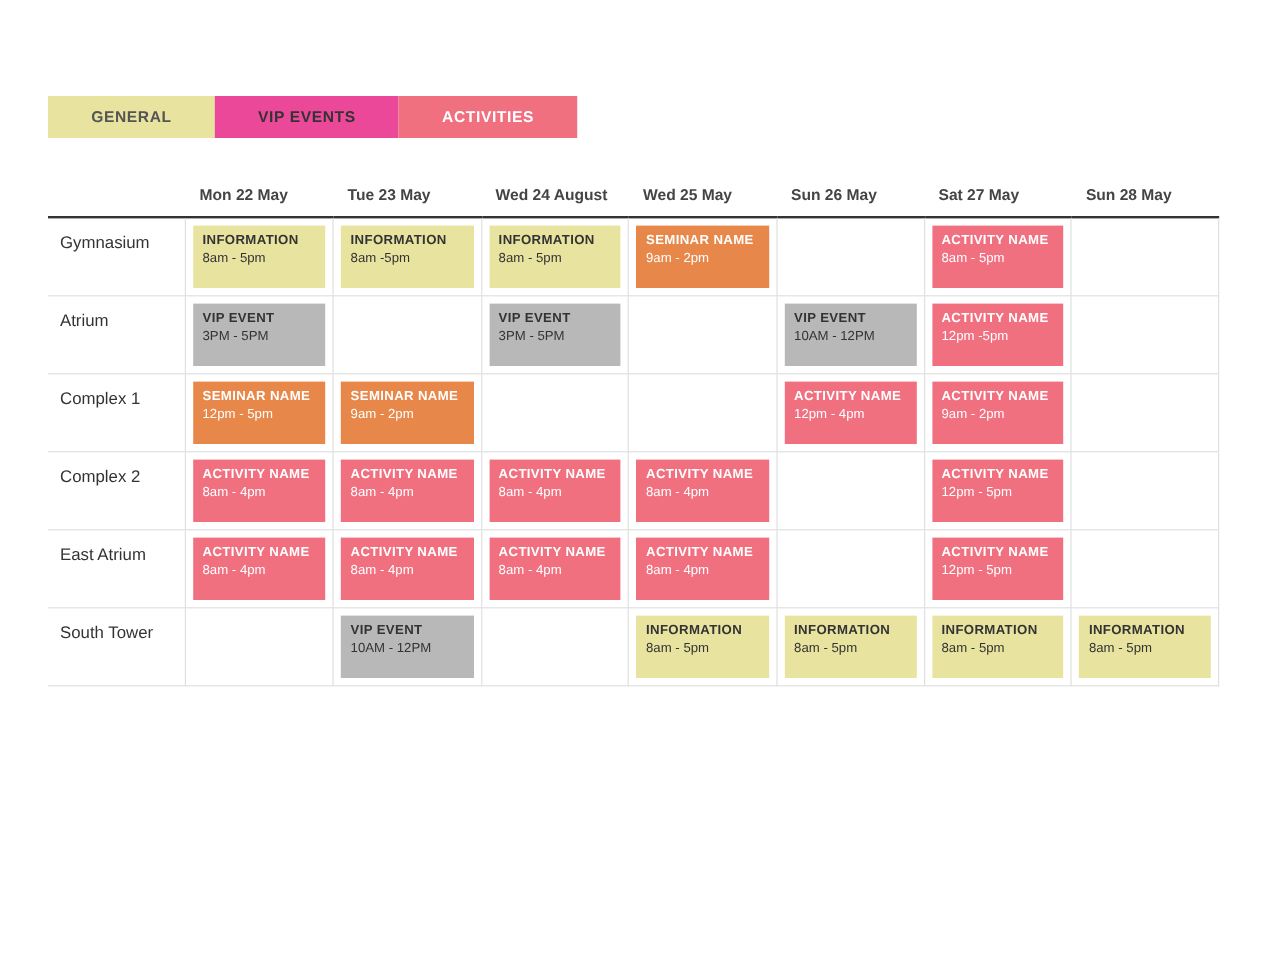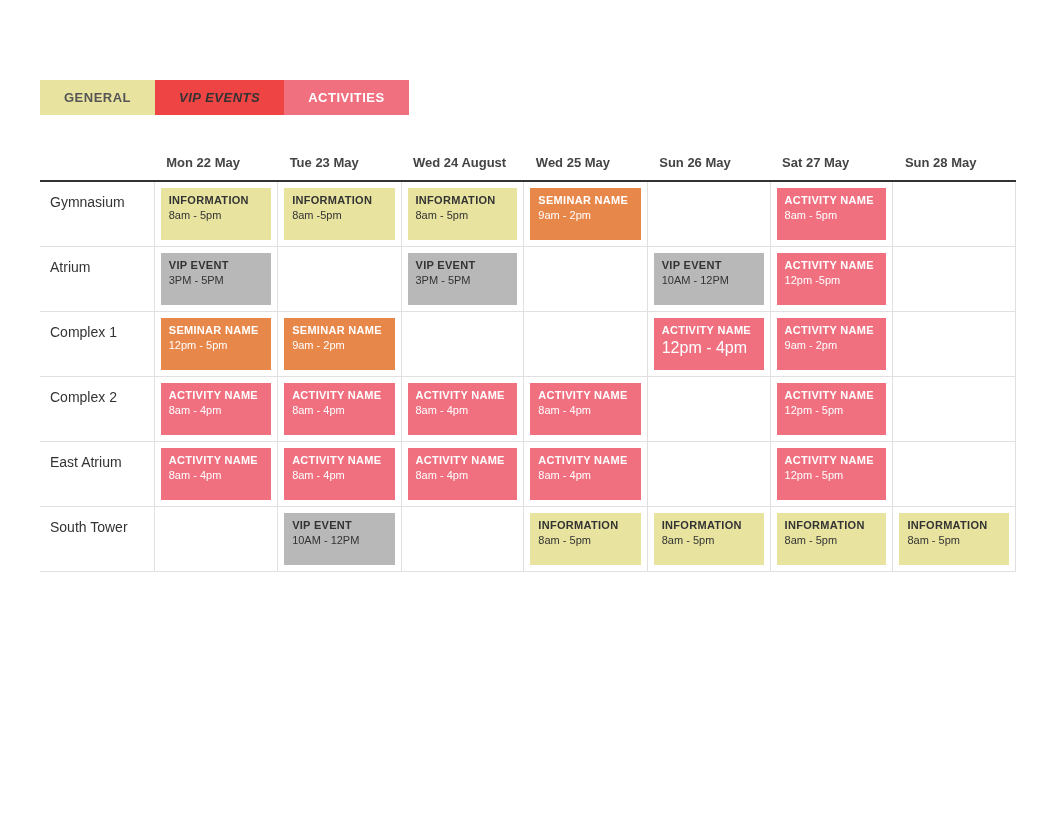--- a/index.html
+++ b/index.html
@@ -30,31 +30,31 @@
       letter-spacing: 1px;
       text-transform: uppercase;
       color: #1a1a1a;
     }
     .tabs {
       display: flex;
       gap: 0;
       margin-bottom: 30px;
     }
     .tab {
-      padding: 10px 24px;
+      padding: 10px 36px;
       font-size: 13px;
       font-weight: 700;
       letter-spacing: 0.5px;
       text-transform: uppercase;
       cursor: pointer;
       border: none;
       outline: none;
     }
     .tab-general { background: #e8e4a0; color: #555; }
-    .tab-vip { background: #ef4444; color: #333; font-style: italic; }
+    .tab-vip { background: #ec4899; color: #333; }
     .tab-seminars { background: #e8874a; color: #fff; }
     .tab-activities { background: #f07080; color: #fff; }
 
     .schedule-table {
       width: 100%;
       border-collapse: collapse;
     }
     .schedule-table th, .schedule-table td {
       border: 1px solid #ddd;
       padding: 0;
@@ -204,21 +204,21 @@
           <div style="background-color: rgb(232, 135, 74); color: rgb(255, 255, 255); padding: 6px 8px; min-height: 52px; height: 100%;">
             <span style="display: block; font-weight: 700; font-size: 11px; text-transform: uppercase; letter-spacing: 0.3px; margin-bottom: 3px;">SEMINAR NAME</span>
             <span style="display: block; font-size: 11px; font-weight: 400;">9am - 2pm</span>
           </div>
         </td>
         <td style="padding: 6px; min-width: 118px; background-color: rgb(255, 255, 255); min-height: 52px;"></td>
         <td style="padding: 6px; min-width: 118px; background-color: rgb(255, 255, 255); min-height: 52px;"></td>
         <td style="padding: 6px; min-width: 118px;">
           <div style="background-color: rgb(240, 112, 128); color: rgb(255, 255, 255); padding: 6px 8px; min-height: 52px; height: 100%;">
             <span style="display: block; font-weight: 700; font-size: 11px; text-transform: uppercase; letter-spacing: 0.3px; margin-bottom: 3px;">ACTIVITY NAME</span>
-            <span style="display: block; font-size: 16px; font-weight: 400;">12pm - 4pm</span>
+            <span style="display: block; font-size: 11px; font-weight: 400;">12pm - 4pm</span>
           </div>
         </td>
         <td style="padding: 6px; min-width: 118px;">
           <div style="background-color: rgb(240, 112, 128); color: rgb(255, 255, 255); padding: 6px 8px; min-height: 52px; height: 100%;">
             <span style="display: block; font-weight: 700; font-size: 11px; text-transform: uppercase; letter-spacing: 0.3px; margin-bottom: 3px;">ACTIVITY NAME</span>
             <span style="display: block; font-size: 11px; font-weight: 400;">9am - 2pm</span>
           </div>
         </td>
         <td style="padding: 6px; min-width: 118px; background-color: rgb(255, 255, 255); min-height: 52px;"></td>
       </tr>

